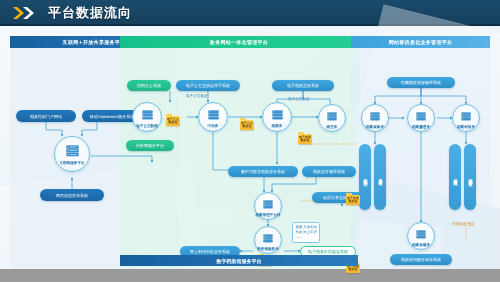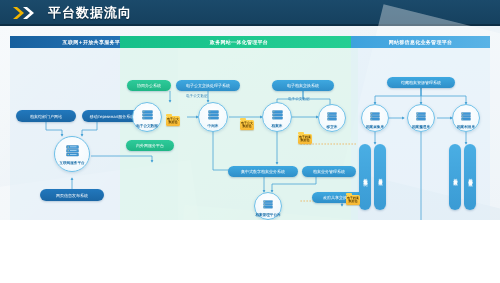--- a/index.html
+++ b/index.html
@@ -1,21 +1,21 @@
 <!DOCTYPE html>
 <html><head>
 <meta charset="utf-8">
 <style>
   * { margin:0; padding:0; box-sizing:border-box; }
   html,body { width:500px; height:283px; overflow:hidden; }
   body {
     font-family:"DejaVu Sans","Liberation Sans",sans-serif;
     background:#ffffff;
   }
-  #slide { position:relative; width:500px; height:220px; background:#fff; overflow:hidden; }
+  #slide { position:relative; width:500px; height:282px; background:#fff; overflow:hidden; }
 
   
   .titlebar{
     position:absolute; left:0; top:0; width:500px; height:26px;
     background:linear-gradient(180deg,#1b4a6b 0%,#15405e 100%);
     display:flex; align-items:center;
   }
   .titlebar:after{
     content:""; position:absolute; left:0; bottom:0; width:100%; height:2px;
     background:#0d2e45;

